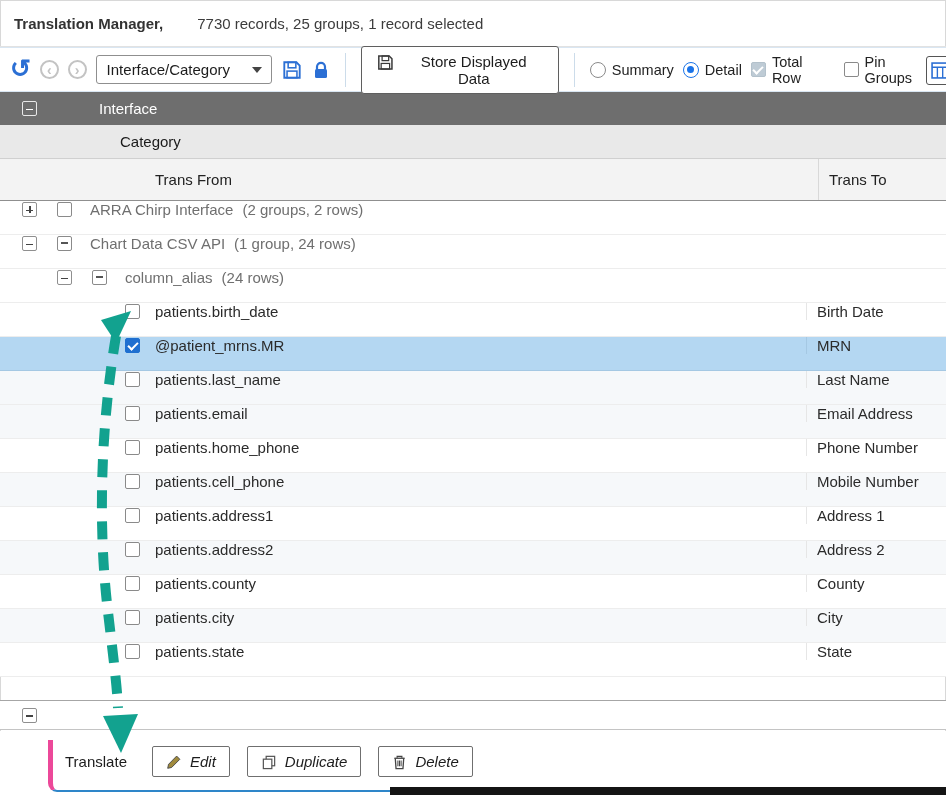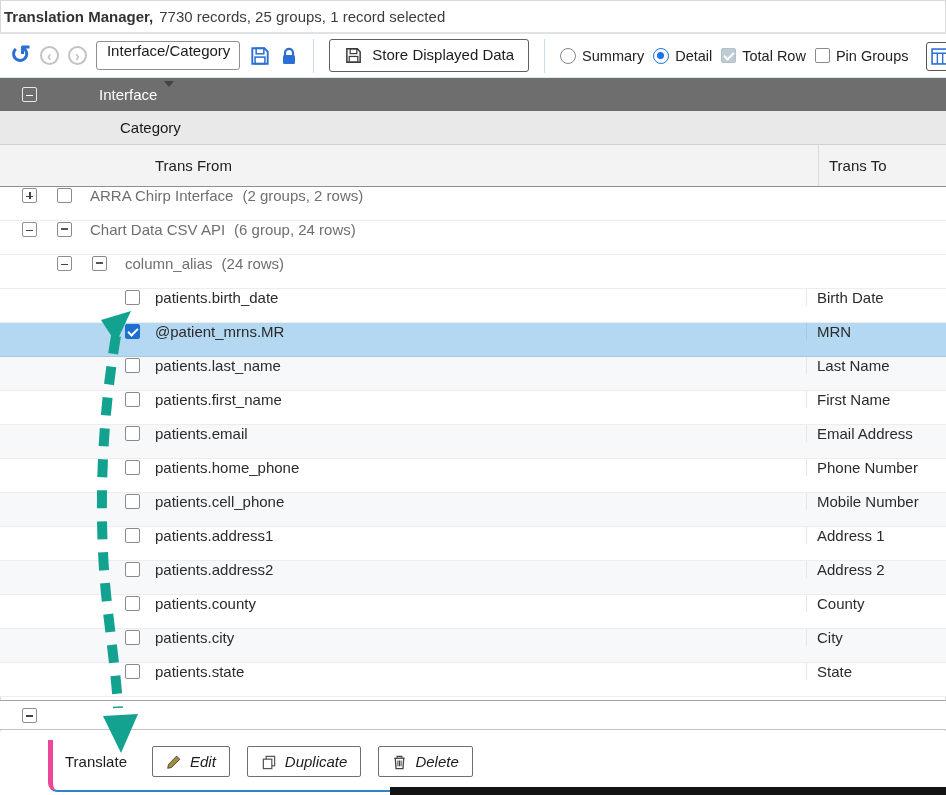--- a/index.html
+++ b/index.html
@@ -8,23 +8,23 @@
     width: 946px; height: 795px;
     position: relative; overflow: hidden;
     background: #fff;
     font-family: "Liberation Sans", sans-serif;
     color: #222;
     box-shadow: inset 0 0 0 1px #d8d8d8;
   }
 
   
   .title-bar {
-    height: 33px; display: flex; align-items: center;
-    padding-left: 4px; border-bottom: 1px solid #e2e2e2;
-    font-size: 15px; color: #3c3c3c;
+    height: 47px; display: flex; align-items: center;
+    padding-left: 14px; border-bottom: 1px solid #e2e2e2;
+    font-size: 15px; color: #3c3c3c; gap: 28px;
   }
   .title-bar .app { font-weight: bold; color: #333; margin-right: 6px; }
 
   
   .toolbar {
     height: 45px; display: flex; align-items: center;
     padding: 0 10px; gap: 9px; position: relative;
     border-top: 1px solid #d9e6f2; border-bottom: 1px solid #d9e6f2;
     background: #fff;
   }
@@ -32,21 +32,21 @@
   .nav-circle {
     width: 19px; height: 19px; border-radius: 50%;
     border: 2px solid #c3c3c3; color: #c3c3c3;
     display: flex; align-items: center; justify-content: center;
     font-size: 14px; font-weight: bold; line-height: 1;
   }
   .select-box {
     display: inline-flex; align-items: center;
     border: 1px solid #8f8f8f; border-radius: 3px;
     height: 29px; padding: 0 9px 0 10px; gap: 22px;
-    font-size: 15px; color: #1c1c1c; background: #fff; cursor: pointer; flex-direction: column;
+    font-size: 15px; color: #1c1c1c; background: #fff; cursor: pointer;
   }
   .chevron-down { width: 0; height: 0; border-left: 5px solid transparent; border-right: 5px solid transparent; border-top: 6px solid #444; }
   .tb-icon { display: flex; align-items: center; cursor: pointer; }
   .sep { width: 1px; height: 34px; background: #ccdcea; margin: 0 6px; }
   .store-btn {
     display: flex; align-items: flex-start; gap: 9px;
     border: 1px solid #5f5f5f; border-radius: 3px;
     background: #fff; padding: 6px 14px; font-size: 15px; color: #1c1c1c;
     cursor: pointer;
   }
@@ -215,21 +215,21 @@
     <span class="group-label">ARRA Chirp Interface</span>
     <span class="group-meta">(2 groups, 2 rows)</span>
   </div>
   <div class="to-cell"></div>
 </div>
 <div class="row g0">
   <div class="from-cell">
     <span class="tg"></span>
     <span class="cb ind"></span>
     <span class="group-label">Chart Data CSV API</span>
-    <span class="group-meta">(6 group, 24 rows)</span>
+    <span class="group-meta">(1 group, 24 rows)</span>
   </div>
   <div class="to-cell"></div>
 </div>
 <div class="row g2">
   <div class="from-cell">
     <span class="tg"></span>
     <span class="cb ind"></span>
     <span class="group-label">column_alias</span>
     <span class="group-meta">(24 rows)</span>
   </div>
@@ -260,29 +260,20 @@
   <div class="row leaf alt">
     <div class="from-cell">
       <span class="cb"></span>
       <span class="from-text">patients.last_name</span>
     </div>
     <div class="to-cell">
       <span class="to-text">Last Name</span>
     </div>
   </div>
 
-  <div class="row leaf">
-    <div class="from-cell">
-      <span class="cb"></span>
-      <span class="from-text">patients.first_name</span>
-    </div>
-    <div class="to-cell">
-      <span class="to-text">First Name</span>
-    </div>
-  </div>
 
   <div class="row leaf alt">
     <div class="from-cell">
       <span class="cb"></span>
       <span class="from-text">patients.email</span>
     </div>
     <div class="to-cell">
       <span class="to-text">Email Address</span>
     </div>
   </div>

